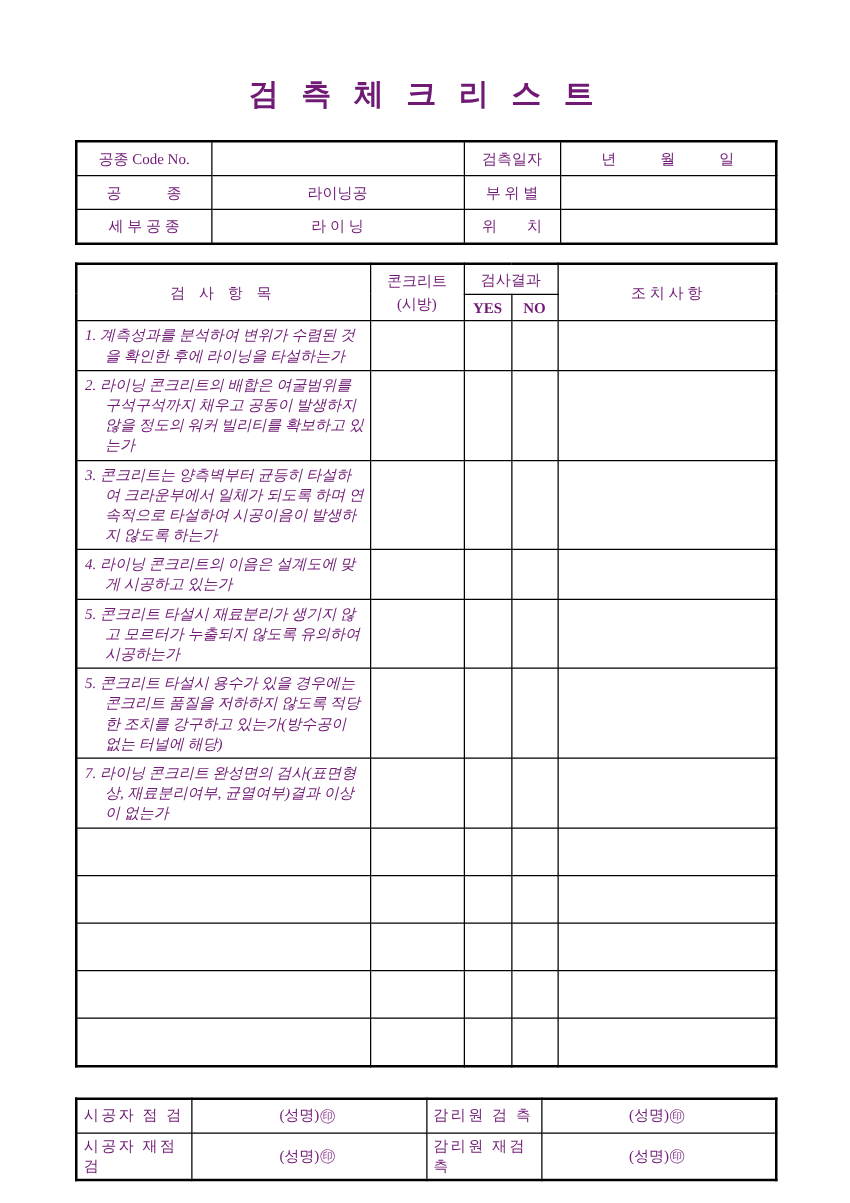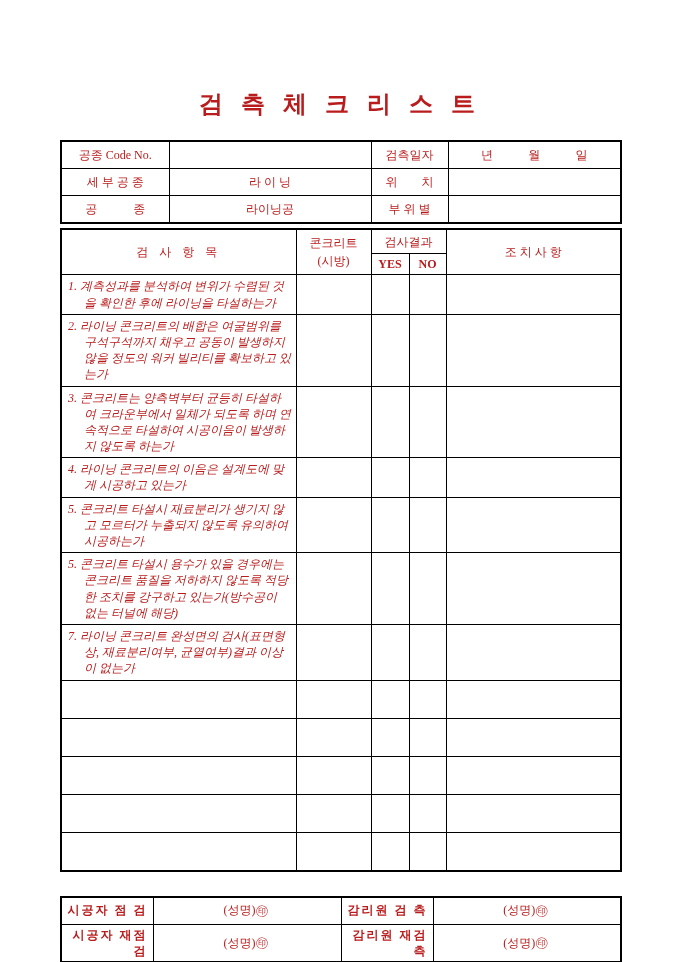--- a/index.html
+++ b/index.html
@@ -1,50 +1,50 @@
 <!DOCTYPE html>
 <html><head>
 <meta charset="utf-8">
 <style>
   html,body{margin:0;padding:0;background:#ffffff;}
   .page{
     width:680px;height:962px;box-sizing:border-box;
-    padding:88px 60px 0 60px;
-    background:#ffffff;color:#b91c1c;
+    padding:60px 60px 0 60px;
+    background:#ffffff;color:#701a75;
     font-family:"Liberation Serif","DejaVu Serif",serif;
     font-size:12px;line-height:1.35;
   }
   .title{
     text-align:center;font-size:24px;font-weight:bold;
     letter-spacing:6px;margin:0 0 20px 0;white-space:nowrap;
   }
   table{border-collapse:collapse;width:100%;table-layout:fixed;}
   table.bordered{border:2px solid #000;}
   td,th{border:1px solid #000;padding:2px 5px;vertical-align:middle;font-weight:normal;}
   
-  .info-table{margin-bottom:4px;}
+  .info-table{margin-bottom:14px;}
   .info-table td{height:22px;}
   .c{text-align:center;}
   .date-cell .spread{display:flex;justify-content:space-around;align-items:center;padding:0 10px;}
   
   .check-table{margin-bottom:24px;}
   .check-table th{text-align:center;}
   .hdr-item{height:40px;letter-spacing:4px;}
   .hdr-std{line-height:1.5;}
   .hdr-result{height:18px;margin-left:14px;}
   .hdr-yn{height:16px;font-family:"Liberation Serif",serif;font-weight:bold;}
   .item-cell{
     text-align:left;vertical-align:top;
     padding:3px 4px 3px 22px;text-indent:-16px;font-style:italic;
   }
   .mark-cell,.std-cell,.action-cell{vertical-align:top;}
   .empty-row td{height:31px;}
   
   .sig-table td{height:22px;}
-  .sig-label{text-align:right;letter-spacing:2px;font-weight:bold;}
+  .sig-label{text-align:left;letter-spacing:2px;}
   .sig-name .spread{display:flex;justify-content:center;align-items:center;padding:0 6px 0 4px;}
   .seal{font-size:13px;}
 </style>
 </head>
 <body>
 
 <div class="page">
 
   <h1 class="title">검 측 체 크 리 스 트</h1>
 
@@ -62,29 +62,29 @@
       <td class="c">검측일자</td>
       <td class="date-cell">
         <div class="spread">
           <span>년</span>
           <span>월</span>
           <span>일</span>
         </div>
       </td>
     </tr>
     <tr>
+      <td class="c">공　　　종</td>
+      <td class="c">라이닝공</td>
+      <td class="c">부 위 별</td>
+      <td></td>
+    </tr>
+    <tr>
       <td class="c">세 부 공 종</td>
       <td class="c">라 이 닝</td>
       <td class="c">위　　치</td>
-      <td></td>
-    </tr>
-    <tr>
-      <td class="c">공　　　종</td>
-      <td class="c">라이닝공</td>
-      <td class="c">부 위 별</td>
       <td></td>
     </tr>
   </tbody>
     </table>
 
   <table class="bordered check-table">
     <colgroup>
         <col style="width:235px">
         <col style="width:75px">
         <col style="width:38px">

